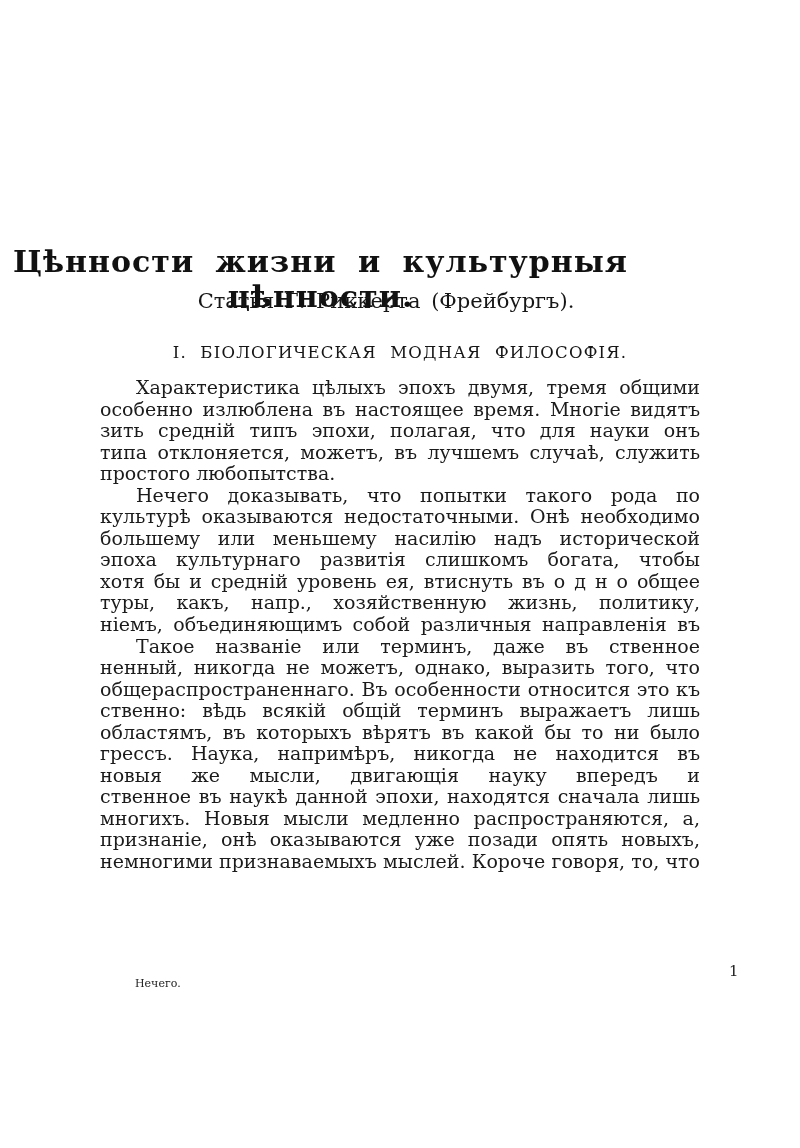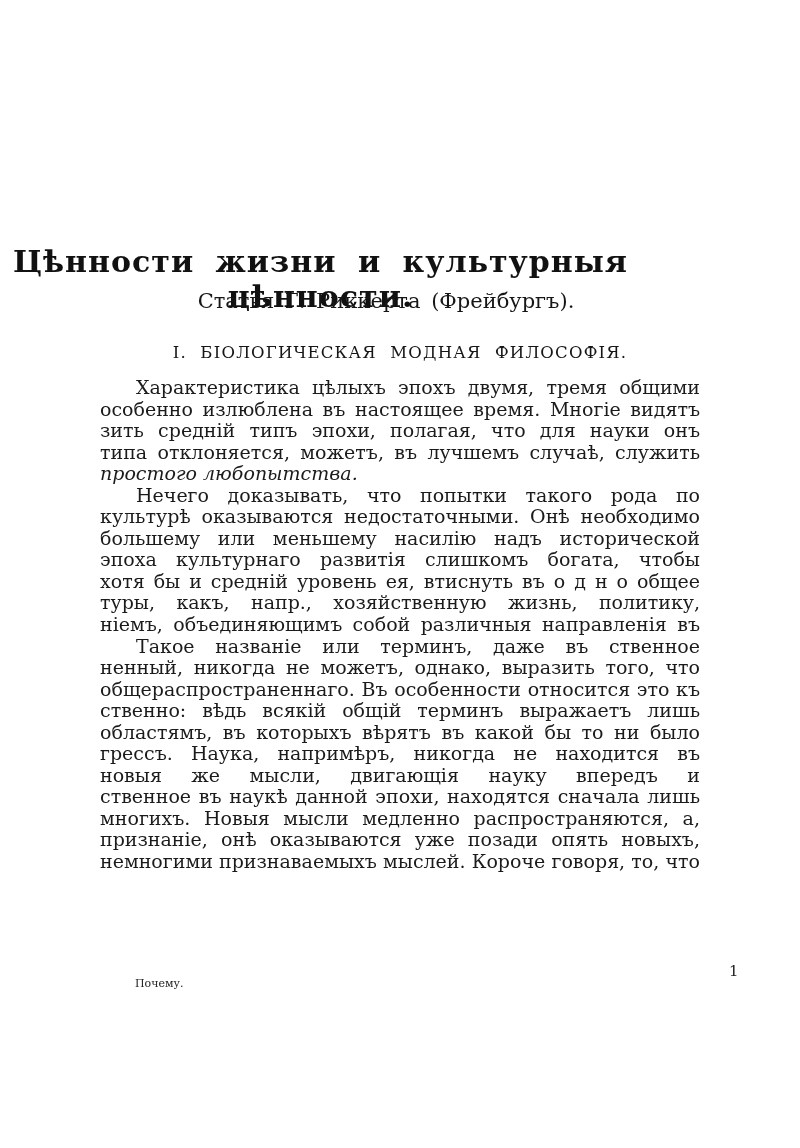--- a/index.html
+++ b/index.html
@@ -59,21 +59,21 @@
   }
   .ln {
     height: 21.55px;
     line-height: 21.55px;
     text-align: justify;
     text-align-last: justify;
     white-space: normal;
     overflow: hidden;
   }
   .ln.in { text-indent: 36px; }
-  .ln.end { text-align-last: left; font-style: italic; }
+  .ln.end { text-align-last: left; }
   .footer-journal {
     position: absolute;
     left: 135px;
     top: 977px;
     font-size: 11px;
     color: #222222;
   }
   .page-number {
     position: absolute;
     left: 729px;
@@ -122,17 +122,17 @@
       <div class="ln">грессъ. Наука, напримѣръ, никогда не находится въ состояніи косности;</div>
       <div class="ln">новыя же мысли, двигающія науку впередъ и составляющія самое суще-</div>
       <div class="ln">ственное въ наукѣ данной эпохи, находятся сначала лишь у очень не-</div>
       <div class="ln">многихъ. Новыя мысли медленно распространяются, а, заслуживъ общее</div>
       <div class="ln">признаніе, онѣ оказываются уже позади опять новыхъ, хотя еще очень</div>
       <div class="ln">немногими признаваемыхъ мыслей. Короче говоря, то, что сдѣлалось</div>
     </div>
 
   </div>
 
-  <div class="footer-journal">Почему.</div>
+  <div class="footer-journal">Нечего.</div>
 
   <div class="page-number">1</div>
 
 </div>
 
 </body></html>

